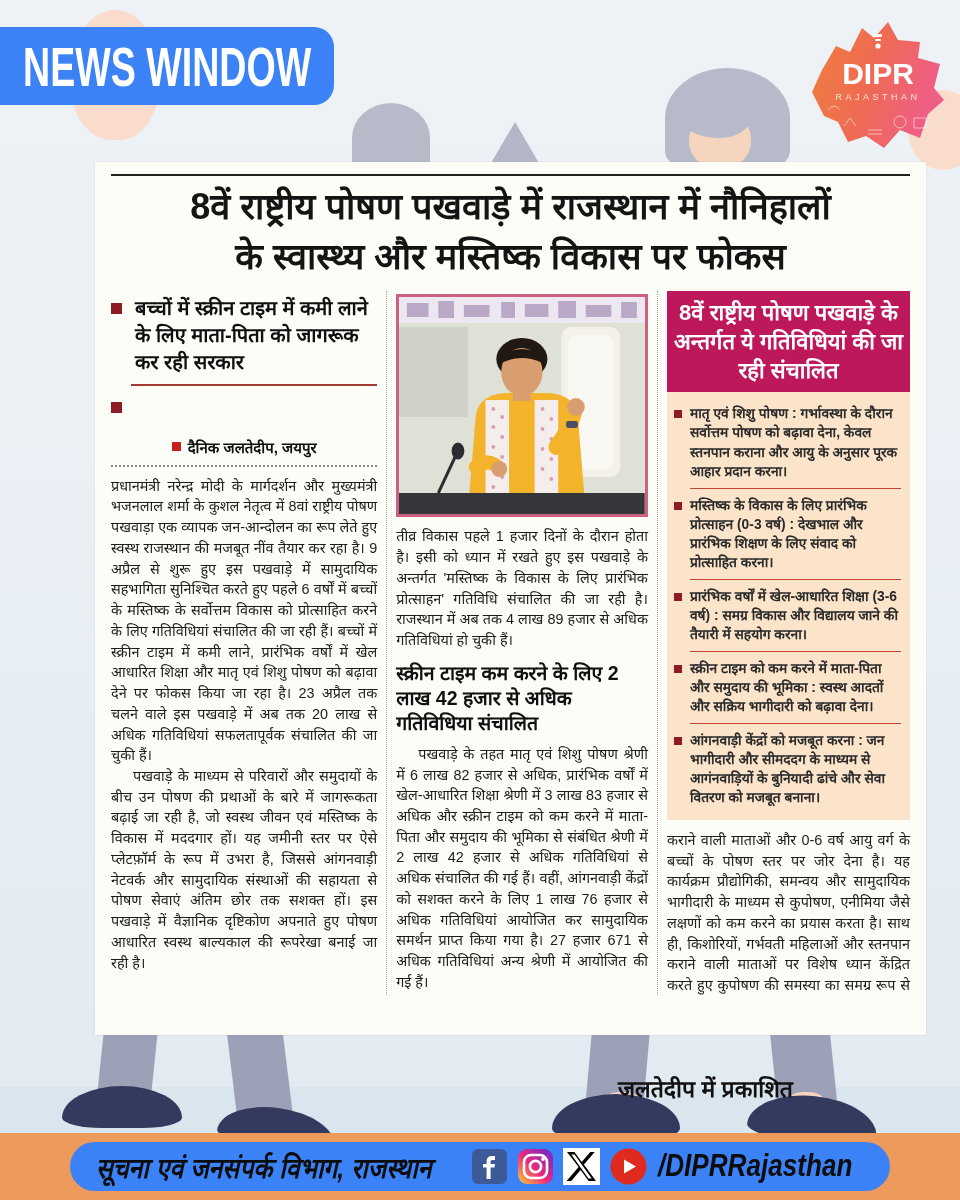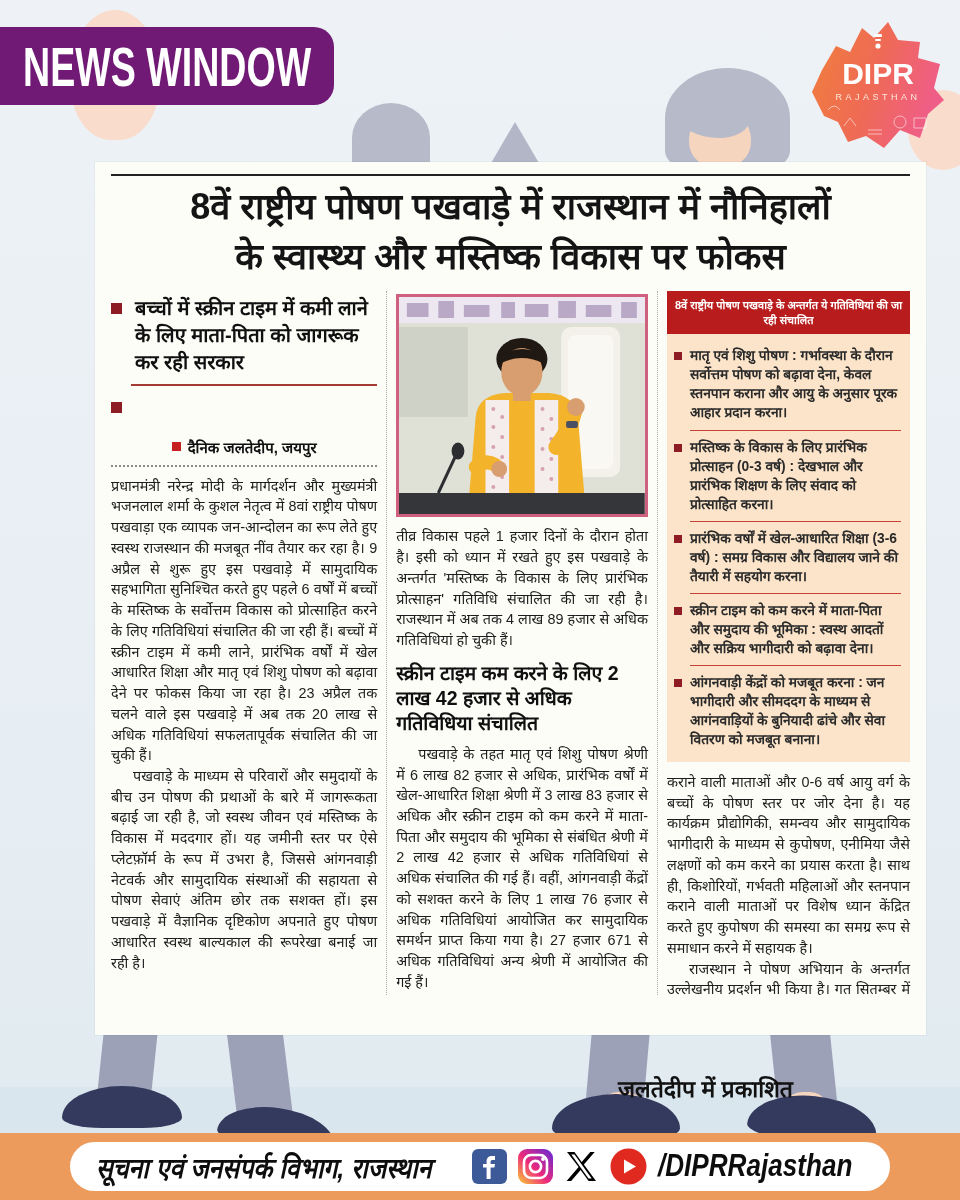--- a/index.html
+++ b/index.html
@@ -17,21 +17,21 @@
   .tri-grey { left:487px; top:122px; width:0; height:0; border-left:28px solid transparent; border-right:28px solid transparent; border-bottom:48px solid #b3b6c6; }
   .head-big { left:665px; top:68px; width:125px; height:100px; background:#b7bac9; border-radius:52% 52% 18% 18%; }
   .head-big .face { position:absolute; left:24px; top:42px; width:62px; height:58px; background:#f6d5bf; border-radius:50% 50% 45% 45%; }
   .head-big .fringe { position:absolute; left:14px; top:30px; width:70px; height:40px; background:#b7bac9; border-radius:0 0 60% 80%; }
   .floor-band { left:0; bottom:67px; width:960px; height:46px; background:#d9e6ed; }
   .leg { position:absolute; background:#9ca1b8; }
   .shoe { position:absolute; background:#343a5e; border-radius:60% 60% 40% 40% / 90% 90% 30% 30%; }
   .ankle { position:absolute; background:#f6d5bf; border-radius:40%; }
   
   .header-pill { position:absolute; z-index:3; left:0; top:27px; width:334px; height:78px;
-    background:#701a75; border-radius:0 20px 20px 0; display:flex; align-items:center; justify-content:center; }
+    background:#3b82f6; border-radius:0 20px 20px 0; display:flex; align-items:center; justify-content:center; }
   .header-pill span { color:#fff; font-weight:800; font-size:47px; white-space:nowrap;
     transform:scale(.8,1.18); letter-spacing:0; }
   .logo { position:absolute; z-index:3; right:12px; top:18px; width:140px; height:138px; }
   
   .clip { position:absolute; z-index:2; left:64px; top:162px; width:831px; height:873px;
     background:#fdfdf8; padding:10px 14px 0; overflow:hidden; box-shadow:0 0 0 1px rgba(0,0,0,.03);margin-left:31px; }
   .head-rule { border-top:2px solid #222; margin:2px 2px 4px; }
   .headline { text-align:center; font-weight:800; font-size:36px; line-height:1.38; color:#141414;
     padding:2px 6px 8px; text-wrap:balance; }
   .columns { display:flex; height:704px; overflow:hidden; margin-top:2px; }
@@ -49,32 +49,32 @@
   .byline { display:flex; justify-content:center; align-items:center; gap:7px; font-weight:bold;
     font-size:15px; color:#101010; margin:16px 0 8px; }
   .byline .sq { width:9px; height:9px; background:#c6201e; }
   .dot-rule { border-top:2px dotted #8a8a8a; margin:2px 0 9px; }
   
   .photo { border:3px solid #cf6080; margin:3px 0 9px; height:223px; overflow:hidden; background:#e7e6df; }
   .photo svg { display:block; width:100%; height:100%; }
   .subhead { font-size:19.5px; font-weight:800; line-height:1.3; color:#101010; margin:10px 0 7px; }
   
   .activity-box { margin-bottom:10px; }
-  .activity-head { background:#b91c1c; color:#fff; font-weight:800; text-align:center;
-    font-size:11px; line-height:1.32; padding:7px 4px; }
+  .activity-head { background:#be185d; color:#fff; font-weight:800; text-align:center;
+    font-size:22px; line-height:1.32; padding:7px 4px; }
   .activity-body { background:#FBE4C9; padding:9px 7px 6px; }
   .act-item { display:flex; gap:8px; font-size:13.8px; font-weight:bold; line-height:1.38;
     color:#2a2a2a; padding:3px 0 7px; }
   .act-item .sq { flex:0 0 8px; width:8px; height:8px; background:#8e1c24; margin-top:6px; }
   .act-sep { border-top:1.5px solid #c44536; margin:0 2px 4px 16px; }
   
   .published { position:absolute; z-index:2; left:618px; top:1072px; font-size:23px; font-weight:800; color:#111; }
   
   .footer { position:absolute; z-index:3; left:0; bottom:0; width:960px; height:67px; background:#EC9B5D; }
-  .footer-pill { position:absolute; left:70px; right:70px; top:9px; height:49px; background:#ffffff;
+  .footer-pill { position:absolute; left:70px; right:70px; top:9px; height:49px; background:#3b82f6;
     border-radius:26px; display:flex; align-items:center; padding:0 26px; gap:10px; }
   .dept { font-size:27px; font-weight:800; font-style:italic; color:#0d0d0d; white-space:nowrap;
     margin-right:auto; transform:scale(.92,1.05); transform-origin:left center; }
   .icons { display:flex; align-items:center; gap:9px; }
   .icons svg { display:block; }
   .handle { font-size:29px; font-weight:800; font-style:italic; color:#0d0d0d; white-space:nowrap;
     transform:scale(.9,1.05); transform-origin:left center; }
 </style>
 </head>
 <body>

